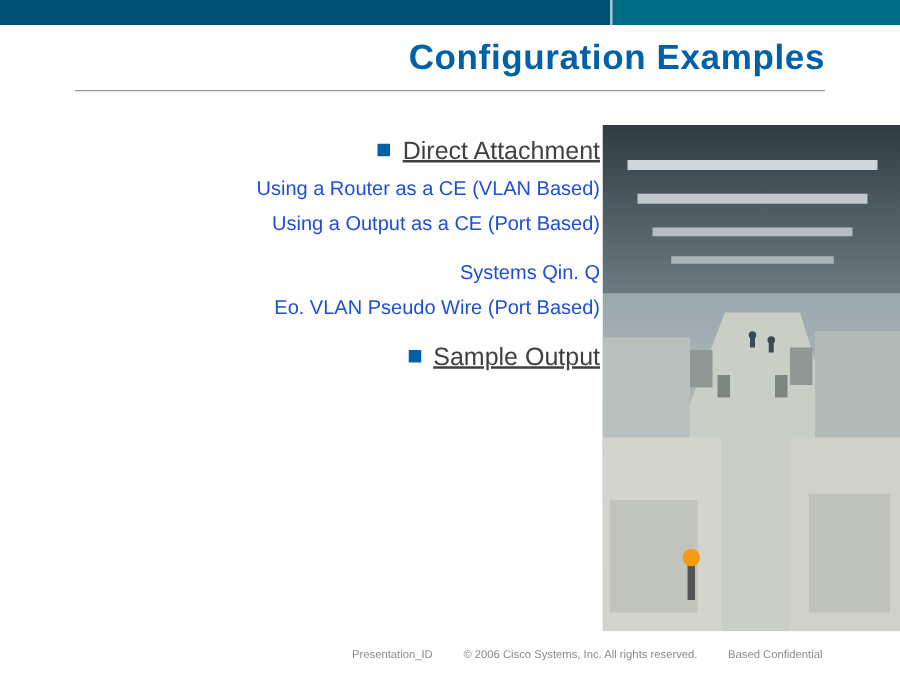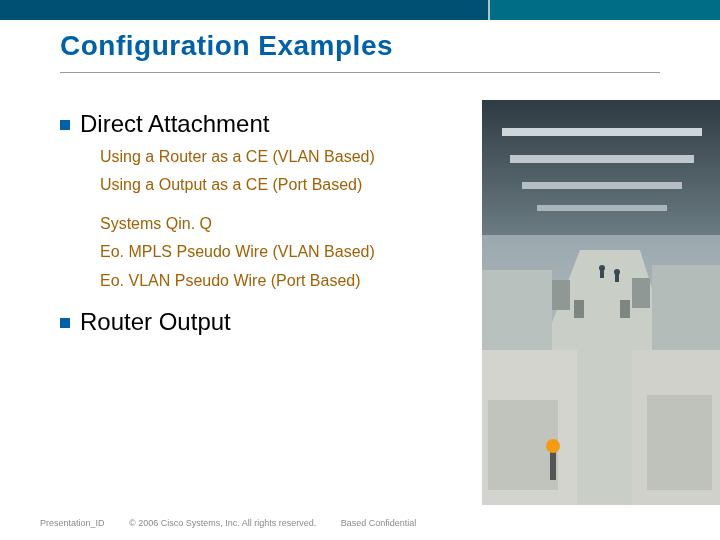--- a/index.html
+++ b/index.html
@@ -1,28 +1,28 @@
 <!DOCTYPE html>
 <html><head>
 <meta charset="utf-8">
 <style>
   * { margin: 0; padding: 0; box-sizing: border-box; }
   html, body { width: 720px; height: 540px; overflow: hidden; font-family: Arial, Helvetica, sans-serif; background: #fff; }
-  .slide { position: relative; width: 720px; height: 540px; background: #fff; }
+  .slide { position: relative; width: 720px; height: 540px; background: #fff; text-align: right; }
   .topbar { position: absolute; top: 0; left: 0; width: 720px; height: 20px; background: #005073; }
   .topbar::after { content: ""; position: absolute; right: 0; top: 0; width: 230px; height: 20px; background: #006d87; border-left: 2px solid #a8c8d0; }
   .title-area { position: absolute; top: 30px; left: 60px; right: 60px; }
   .title { color: #0060a8; font-size: 28px; font-weight: bold; letter-spacing: 0.5px; }
   .title-underline { position: absolute; top: 72px; left: 60px; width: 600px; height: 1px; background: #9a9a9a; }
   .content { position: absolute; top: 100px; left: 60px; width: 420px; }
   .sec { margin-top: 16px; }
   .sec:first-child { margin-top: 10px; }
-  .sec-head { font-size: 24px; color: #000000; font-weight: normal; margin-bottom: 8px; }
+  .sec-head { font-size: 20px; color: #404040; font-weight: normal; margin-bottom: 8px; text-decoration: underline; }
   .bullet-mark { display: inline-block; width: 10px; height: 10px; background: #0060a8; margin-right: 10px; vertical-align: 2px; }
-  .sub { font-size: 16px; color: #a16207; margin-left: 40px; margin-top: 6px; line-height: 1.4; }
+  .sub { font-size: 16px; color: #1d4ed8; margin-left: 40px; margin-top: 6px; line-height: 1.4; }
   .photo { position: absolute; top: 100px; right: 0; width: 238px; height: 405px; }
   .photo svg { display: block; }
   .footer { position: absolute; bottom: 12px; left: 40px; width: 640px; font-size: 9px; color: #8a8a8a; }
   .footer span { margin-right: 22px; }
 </style>
 </head>
 <body>
 
 <div class="slide">
   <div class="topbar"></div>
@@ -37,27 +37,26 @@
     <div class="sec">
       <div class="sec-head">
         <span class="bullet-mark"></span><span>Direct Attachment</span>
       </div>
       <div class="sub">Using a Router as a CE (VLAN Based)</div>
       <div class="sub">Using a Output as a CE (Port Based)</div>
     </div>
 
     <div class="sec">
       <div class="sub">Systems Qin. Q</div>
-      <div class="sub">Eo. MPLS Pseudo Wire (VLAN Based)</div>
       <div class="sub">Eo. VLAN Pseudo Wire (Port Based)</div>
     </div>
 
     <div class="sec">
       <div class="sec-head">
-        <span class="bullet-mark"></span><span>Router Output</span>
+        <span class="bullet-mark"></span><span>Sample Output</span>
       </div>
     </div>
 
   </div>
 
   <div class="photo" aria-label="factory-floor">
     <svg width="238" height="405" viewBox="0 0 238 405">
       <defs>
         <linearGradient id="ceil" x1="0" y1="0" x2="0" y2="1">
           <stop offset="0" stop-color="#2f3b42"></stop>

